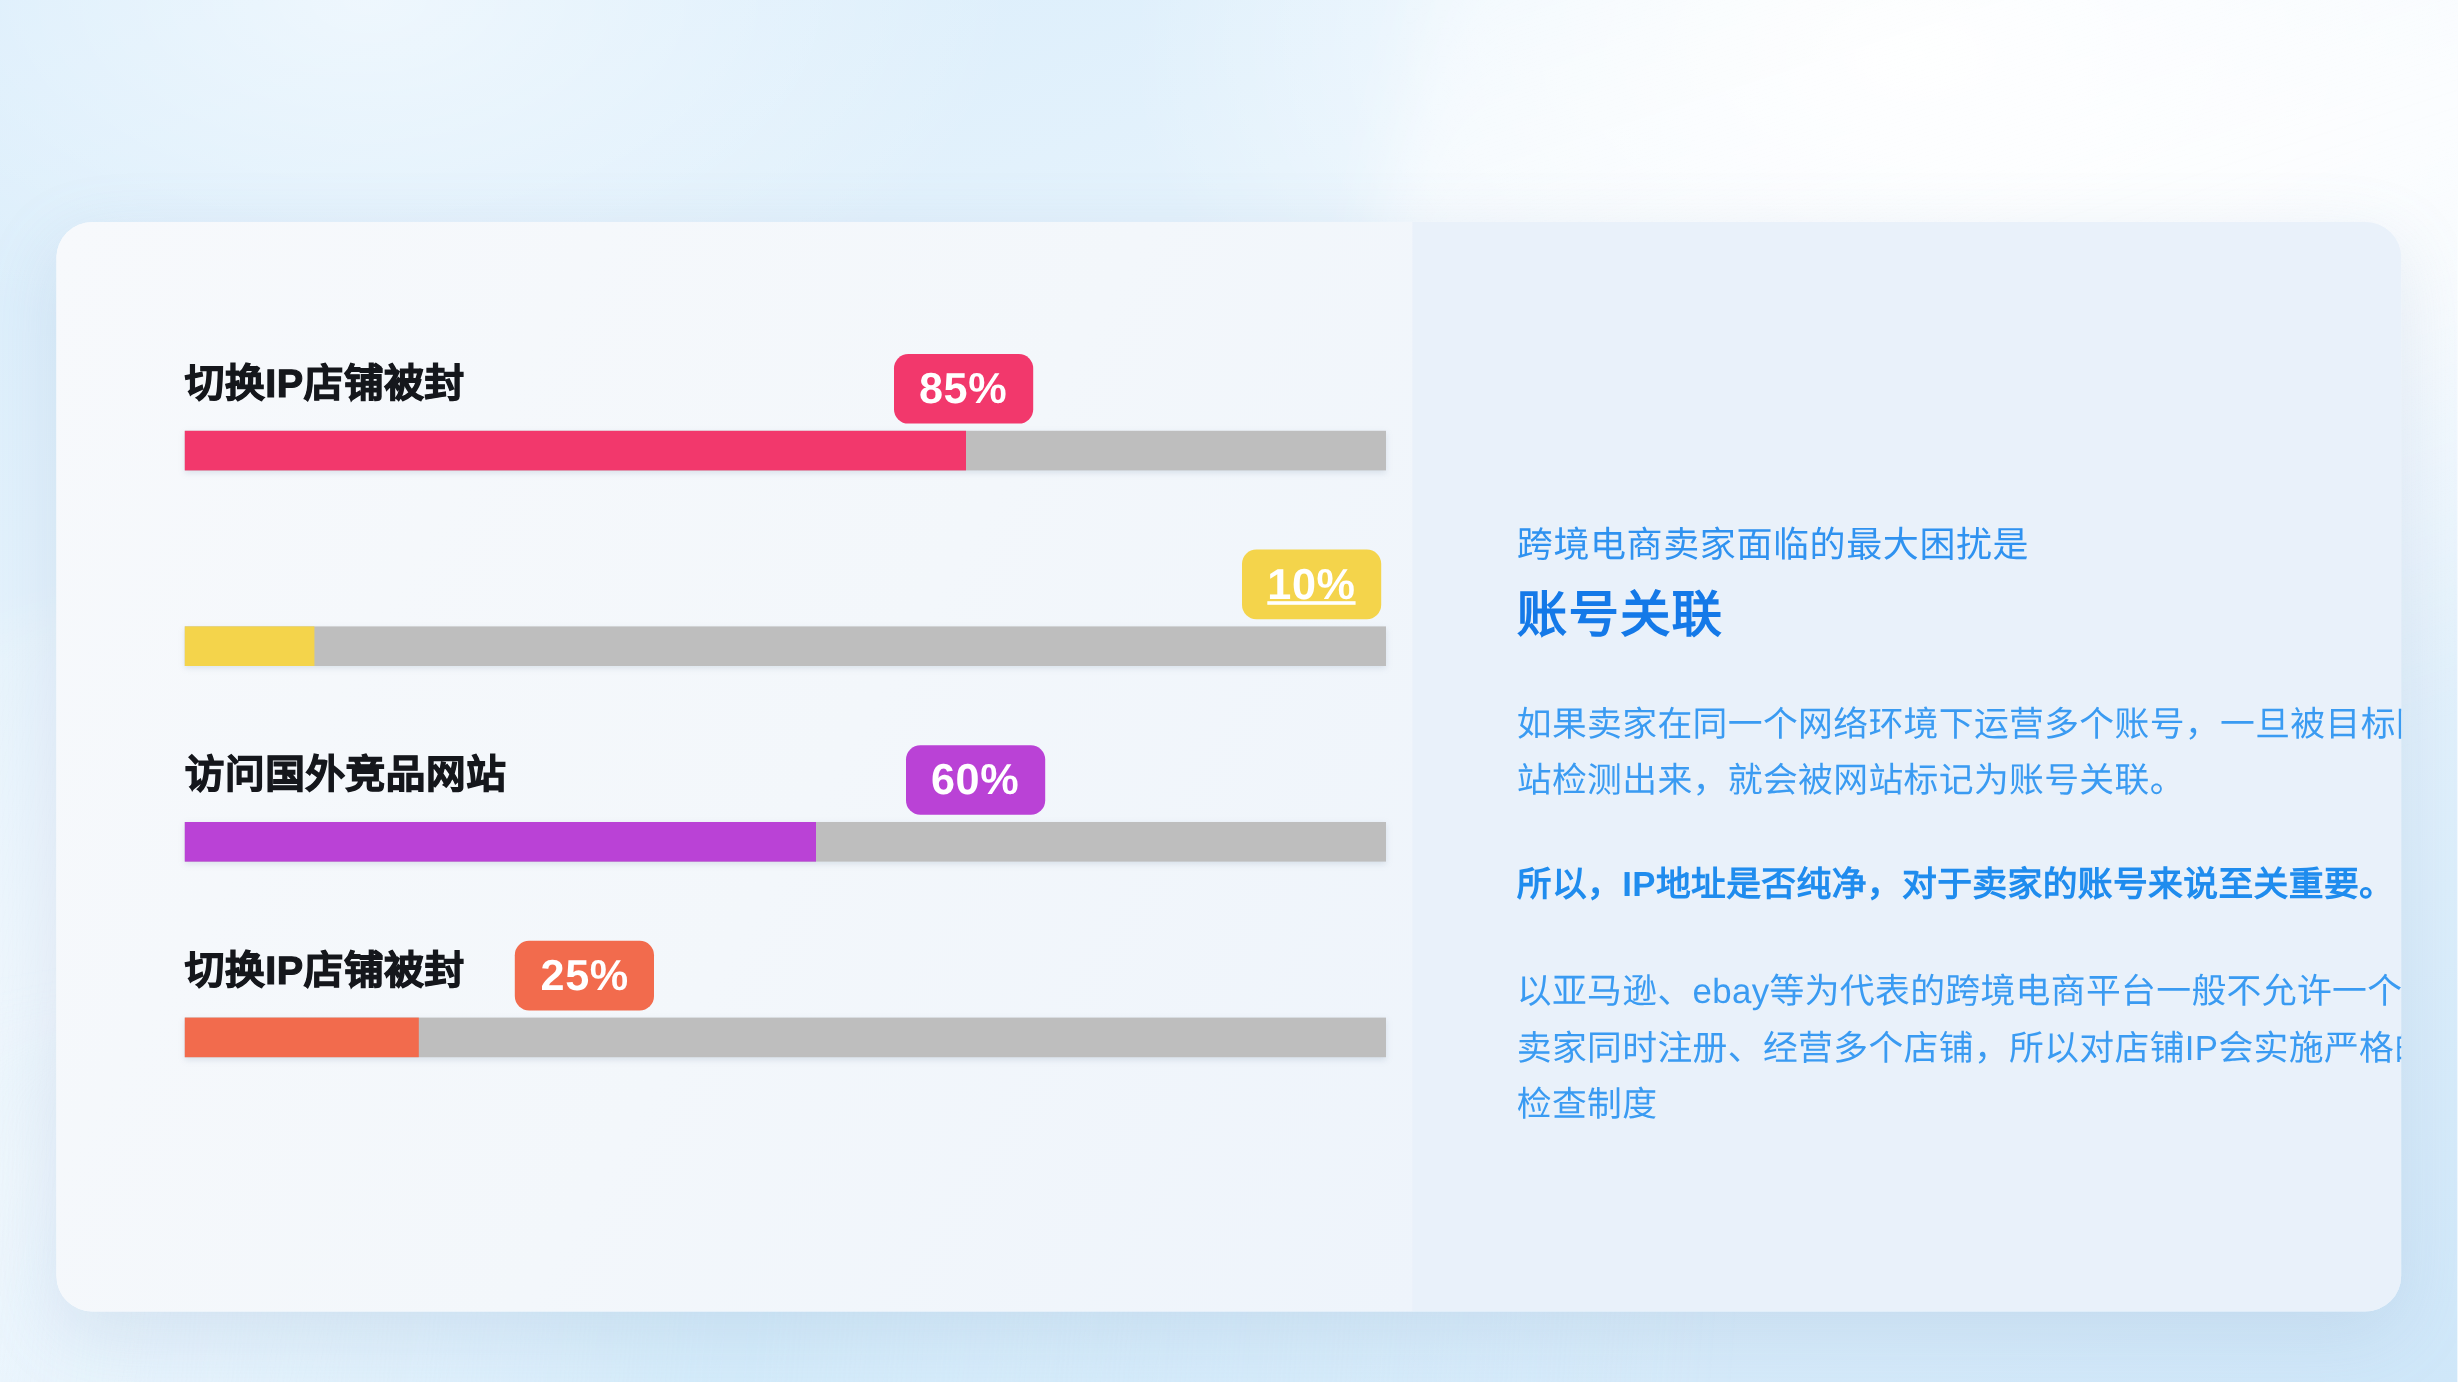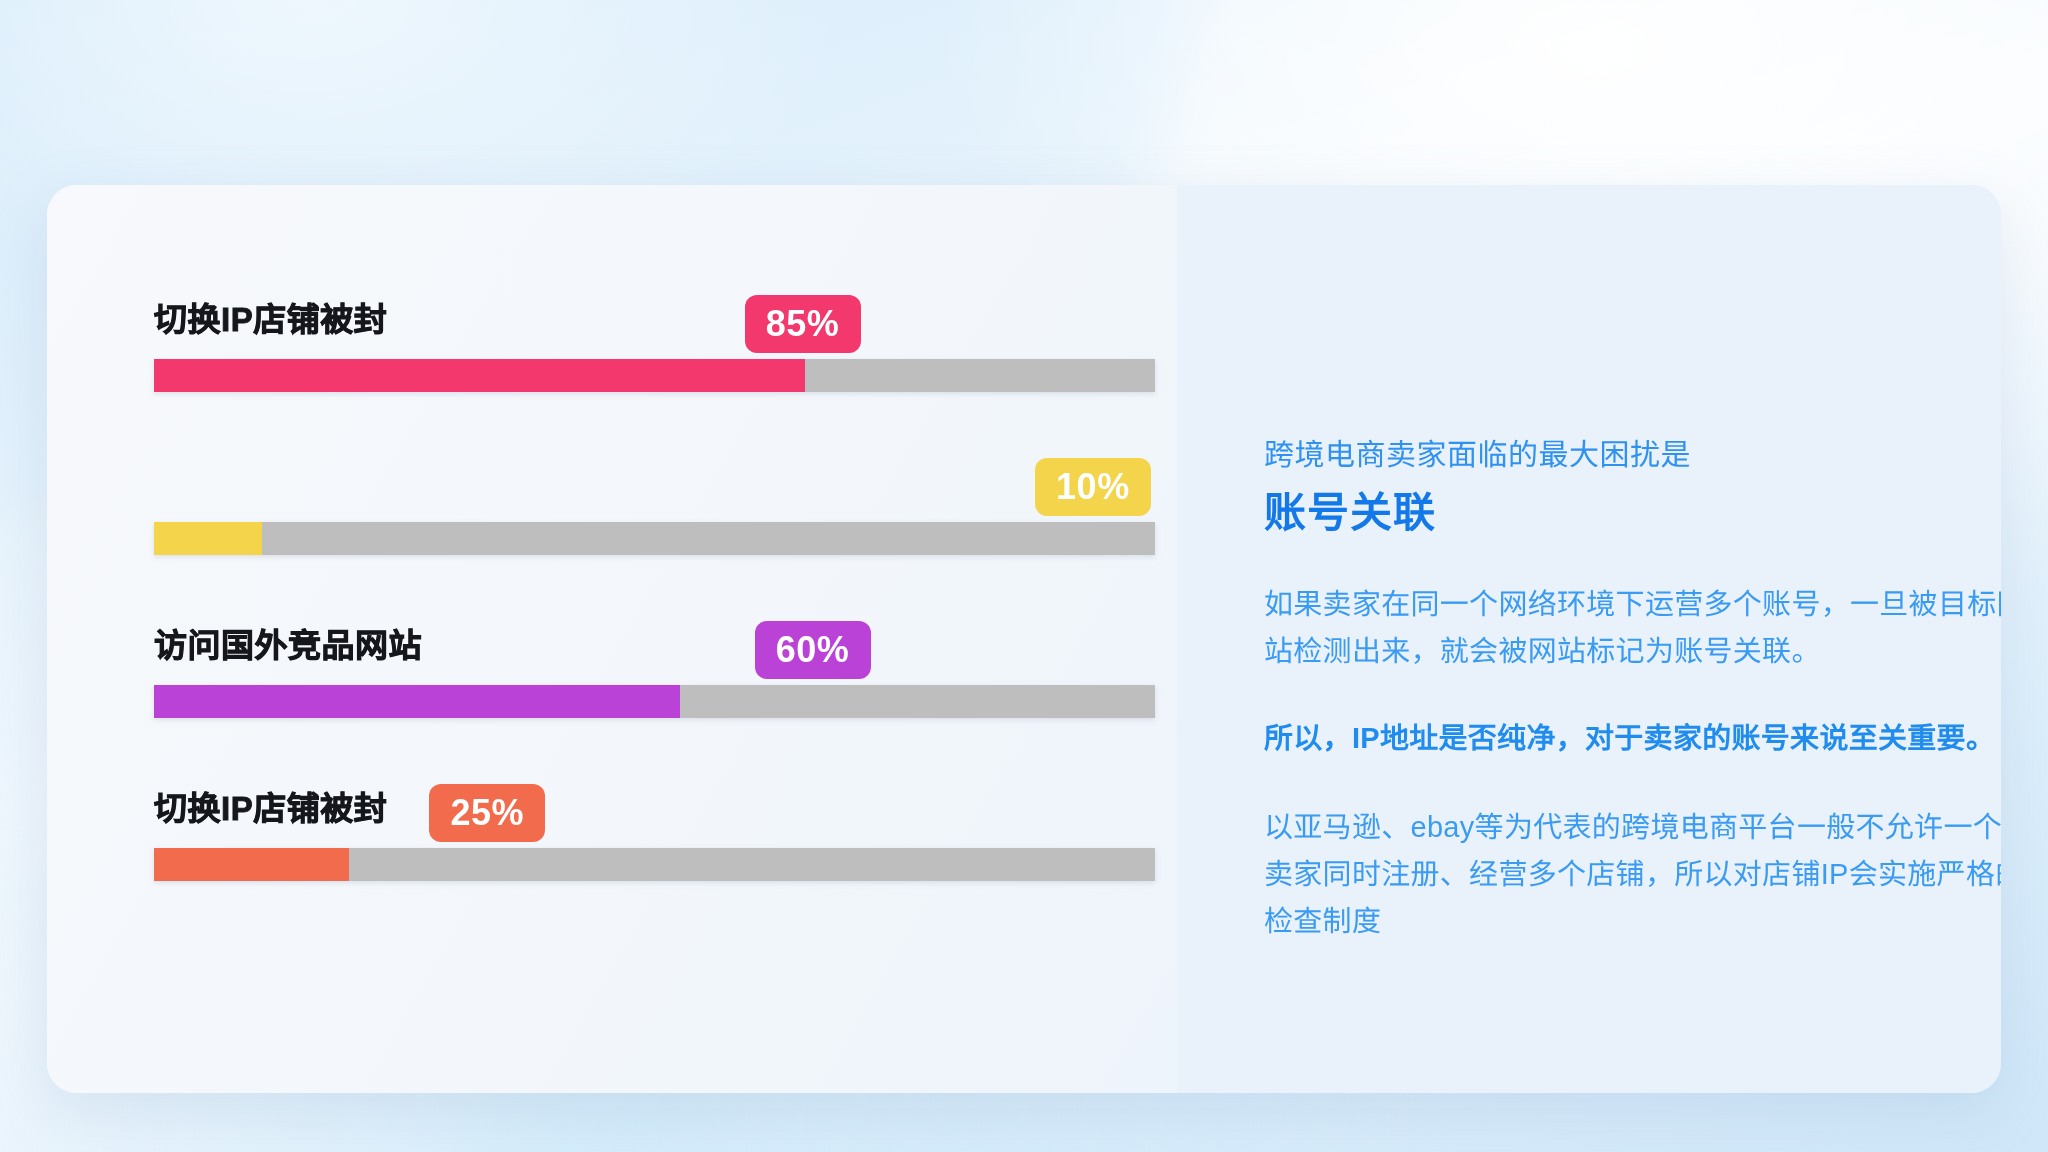--- a/index.html
+++ b/index.html
@@ -223,21 +223,21 @@
           <div class="bar-label">切换IP店铺被封</div>
           <div class="bar-badge" style="background: rgb(242, 56, 108); left: 59%;">85%</div>
         </div>
         <div class="bar-track" style="background: rgb(190, 190, 190);">
           <div class="bar-fill" style="width: 65%; background: rgb(242, 56, 108);"></div>
         </div>
       </div>
 
       <div class="bar-row">
         <div class="bar-head">
-          <div class="bar-badge" style="background: rgb(244, 212, 75); left: 88%;">10%</div>
+          <div class="bar-badge" style="background: rgb(244, 212, 75); left: 88%; text-decoration: underline;">10%</div>
         </div>
         <div class="bar-track" style="background: rgb(190, 190, 190);">
           <div class="bar-fill" style="width: 10.8%; background: rgb(244, 212, 75);"></div>
         </div>
       </div>
 
       <div class="bar-row">
         <div class="bar-head">
           <div class="bar-label">访问国外竞品网站</div>
           <div class="bar-badge" style="background: rgb(186, 66, 214); left: 60%;">60%</div>

